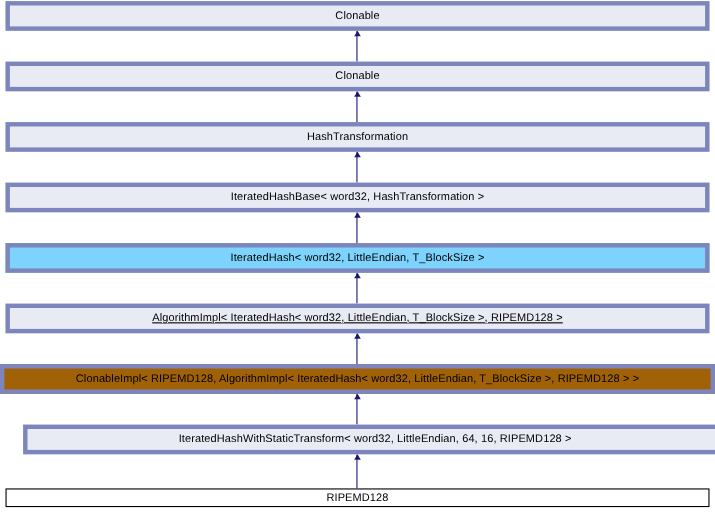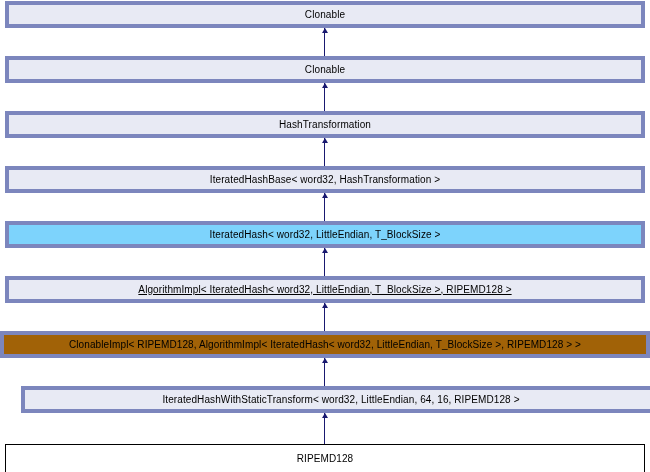--- a/index.html
+++ b/index.html
@@ -92,16 +92,16 @@
     </div>
     <div class="node" style="left: 5px; top: 276px; width: 640px; height: 27px; border-color: rgb(124, 134, 189); background: rgb(232, 234, 244); color: rgb(0, 0, 0); text-decoration: underline;">
       <span class="node-label">AlgorithmImpl&lt; IteratedHash&lt; word32, LittleEndian, T_BlockSize &gt;, RIPEMD128 &gt;</span>
     </div>
     <div class="node" style="left: 0px; top: 331px; width: 650px; height: 27px; border-color: rgb(124, 134, 189); background: #a16207; color: rgb(0, 0, 0);">
       <span class="node-label">ClonableImpl&lt; RIPEMD128, AlgorithmImpl&lt; IteratedHash&lt; word32, LittleEndian, T_BlockSize &gt;, RIPEMD128 &gt; &gt;</span>
     </div>
     <div class="node" style="left: 5px; top: 386px; width: 640px; height: 27px; border-color: rgb(124, 134, 189); background: rgb(232, 234, 244); color: rgb(0, 0, 0); margin-left: 16px;">
       <span class="node-label">IteratedHashWithStaticTransform&lt; word32, LittleEndian, 64, 16, RIPEMD128 &gt;</span>
     </div>
-    <div class="node current" style="left: 5px; top: 444px; width: 640px; height: 29px; border-color: rgb(0, 0, 0); background: rgb(255, 255, 255); color: rgb(0, 0, 0); align-items: center;">
+    <div class="node current" style="left: 5px; top: 444px; width: 640px; height: 17px; border-color: rgb(0, 0, 0); background: rgb(255, 255, 255); color: rgb(0, 0, 0); align-items: center;">
       <span class="node-label">RIPEMD128</span>
     </div>
   </div>
 
 </body></html>

